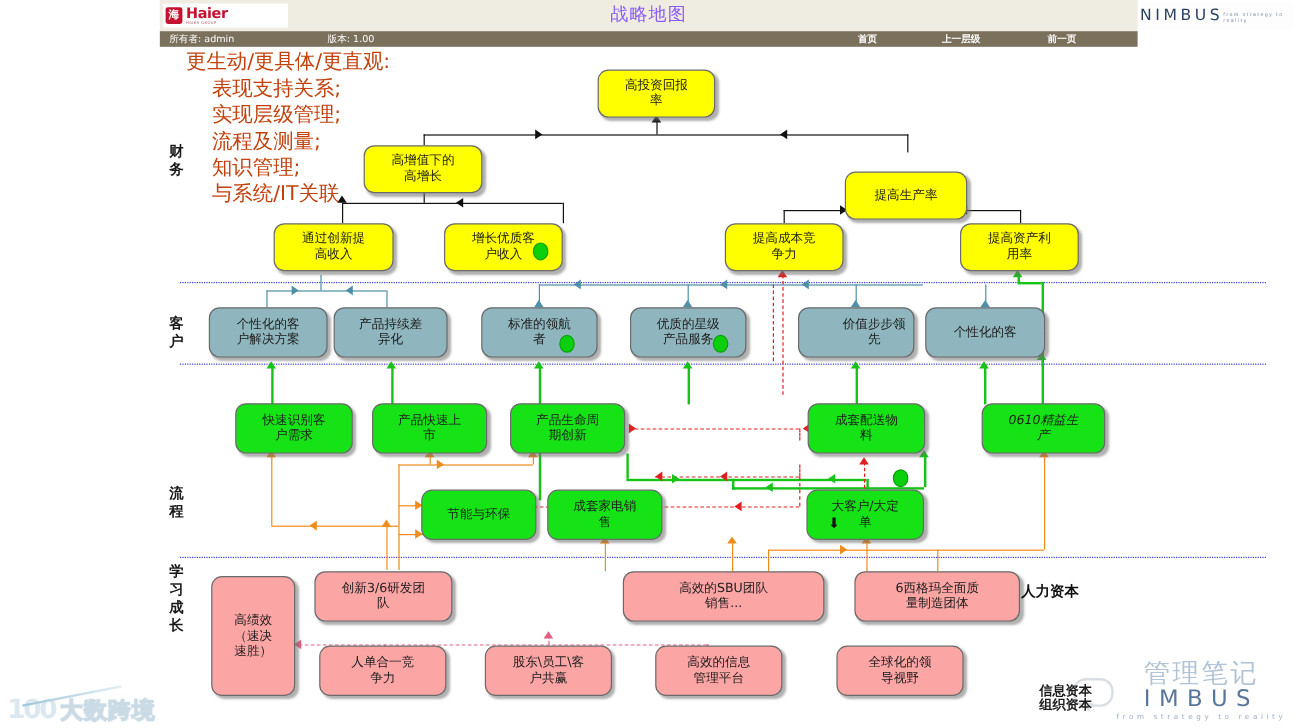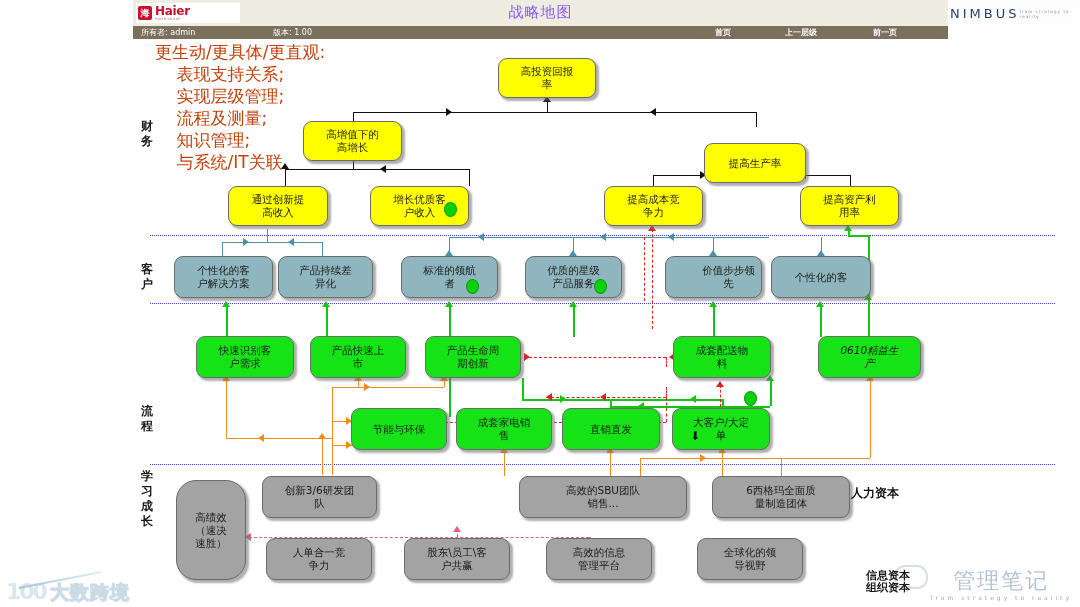--- a/index.html
+++ b/index.html
@@ -84,21 +84,21 @@
     position:absolute; border-radius:9px; border:1px solid #6b6b6b;
     display:flex; align-items:center; justify-content:center; text-align:center;
     font-size:10.5px; line-height:13px; color:#1b1b1b; z-index:18;
     box-shadow:2.5px 2.5px 2px rgba(110,110,110,0.55);
     padding:1px 3px; white-space:pre-line;
     font-family:"DejaVu Sans","Liberation Sans",sans-serif;
   }
   .node.fin { background:#ffff00; }
   .node.cust { background:#8fb6be; }
   .node.proc { background:#16e316; }
-  .node.learn { background:#a3a3a3; }
+  .node.learn { background:#fca5a5; }
 
   
   .dot { position:absolute; width:13px; height:15px; border-radius:50%;
          background:#0dd00d; border:1px solid #0aa00a; z-index:25; }
 
   
   .ln { position:absolute; z-index:8; }
   .h { height:0; border-top-width:1.4px; border-top-style:solid; }
   .v { width:0; border-left-width:1.4px; border-left-style:solid; }
   .c-blk { border-color:#111; }
@@ -386,25 +386,24 @@
 市</div>
     <div class="node proc" style="left:425px; top:297px; width:96px;  height:42px;">产品生命周
 期创新</div>
     <div class="node proc" style="left:673px; top:297px; width:98px;  height:42px;">成套配送物
 料</div>
     <div class="node proc" style="left:818px; top:297px; width:103px; height:42px;font-style:italic;">0610精益生
 产</div>
     <div class="node proc" style="left:351px; top:369px; width:96px;  height:42px;">节能与环保</div>
     <div class="node proc" style="left:456px; top:369px; width:96px;  height:42px;">成套家电销
 售</div>
-    <div class="node proc" style="left:562px; top:369px; width:98px;  height:42px;">直销直发</div>
     <div class="node proc" style="left:672px; top:369px; width:98px;  height:42px;">大客户/大定
 单</div>
 
-    <div class="node learn" style="left:176px; top:441px; width:70px;  height:100px;border-radius:20px;">高绩效
+    <div class="node learn" style="left:176px; top:441px; width:70px;  height:100px;">高绩效
 （速决
 速胜）</div>
     <div class="node learn" style="left:262px; top:437px; width:115px; height:42px;">创新3/6研发团
 队</div>
     <div class="node learn" style="left:519px; top:437px; width:168px; height:42px;">高效的SBU团队
 销售...</div>
     <div class="node learn" style="left:712px; top:437px; width:138px; height:42px;">6西格玛全面质
 量制造团体</div>
     <div class="node learn" style="left:266px; top:499px; width:106px; height:42px;">人单合一竞
 争力</div>
@@ -433,16 +432,17 @@
   <div class="wm-bl">
     <div class="wm-bl-slash"></div>
     <div class="wm-bl-100">100</div>
     <div class="wm-bl-cn">大数跨境</div>
   </div>
 
   <div class="wm-chat"></div>
 
   <div class="wm-br">
     <div class="wm-br-cn">管理笔记</div>
+    <div class="wm-br-word">IMBUS</div>
     <div class="wm-br-tag">from strategy to reality</div>
   </div>
 
 </div>
 
 </body></html>

